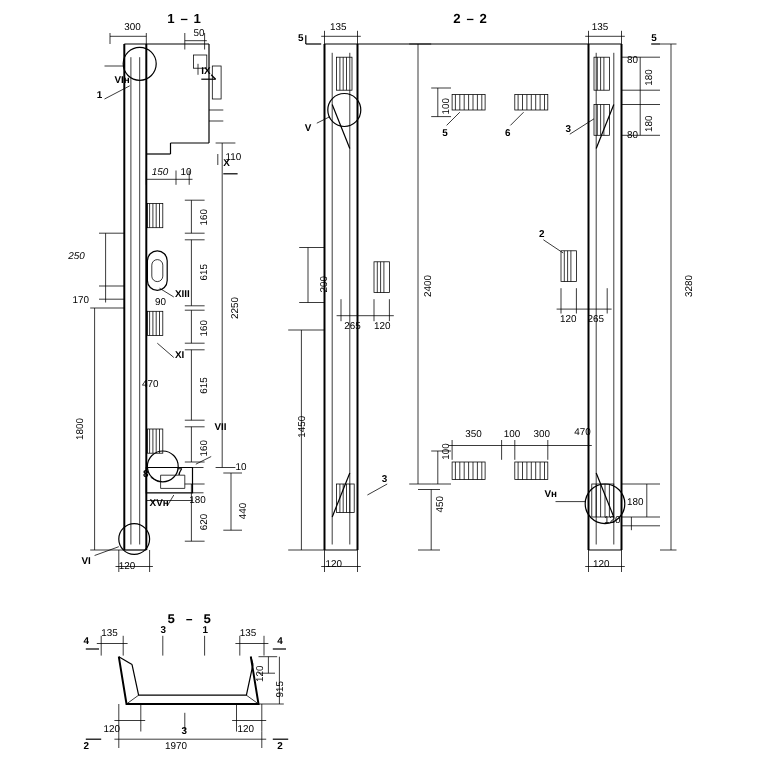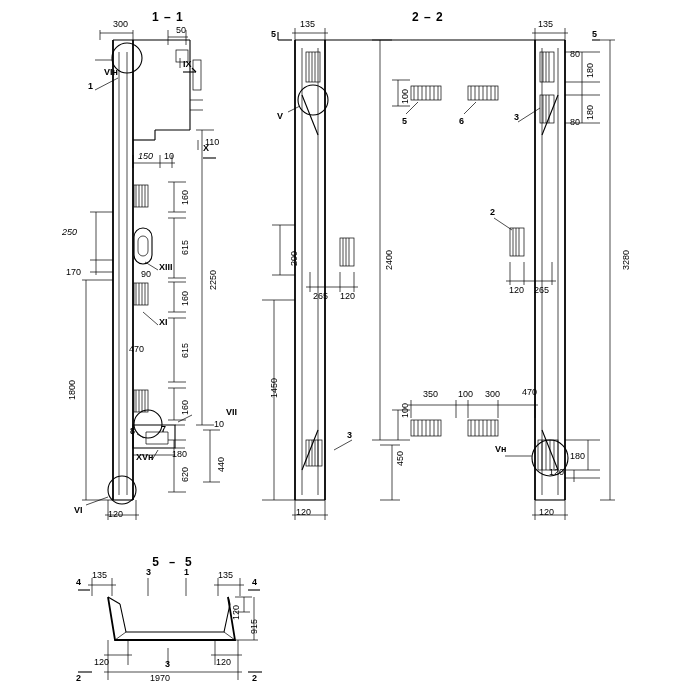--- a/index.html
+++ b/index.html
@@ -411,21 +411,21 @@
 <div class="lbl" style="left:172px;top:450px;">180</div>
 <div class="lbl v" style="left:181px;top:482px;">620</div>
 <div class="lbl" style="left:108px;top:510px;">120</div>
 
 <div class="lbl b" style="left:76px;top:68px;margin-left:28px;">VIн</div>
 <div class="lbl b" style="left:88px;top:82px;">1</div>
 <div class="lbl b" style="left:183px;top:60px;">IX</div>
 <div class="lbl b" style="left:203px;top:144px;">X</div>
 <div class="lbl b" style="left:159px;top:263px;">XIII</div>
 <div class="lbl b" style="left:159px;top:318px;">XI</div>
-<div class="lbl b" style="left:195px;top:408px;margin-left:31px;">VII</div>
+<div class="lbl b" style="left:195px;top:384px;">VII</div>
 <div class="lbl b" style="left:130px;top:427px;">8</div>
 <div class="lbl b" style="left:161px;top:425px;">7</div>
 <div class="lbl b" style="left:136px;top:453px;">XVн</div>
 <div class="lbl b" style="left:74px;top:506px;">VI</div>
 
 <div class="lbl" style="left:300px;top:20px;">135</div>
 <div class="lbl b" style="left:271px;top:30px;">5</div>
 <div class="lbl" style="left:538px;top:20px;">135</div>
 <div class="lbl b" style="left:592px;top:30px;">5</div>
 <div class="lbl" style="left:570px;top:50px;">80</div>

